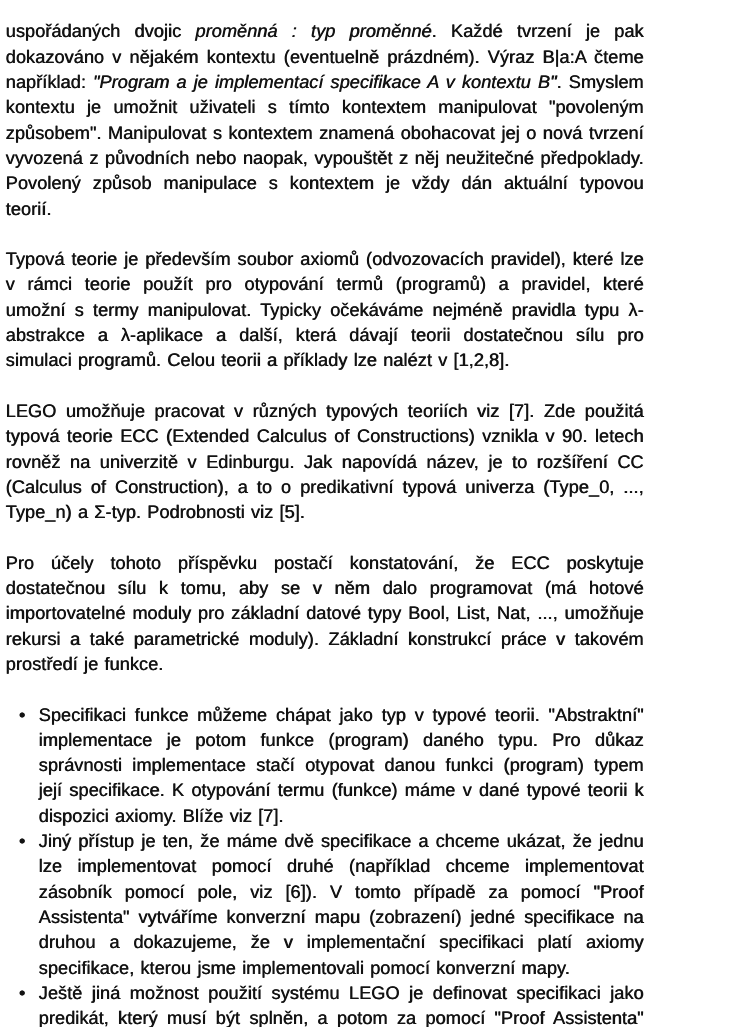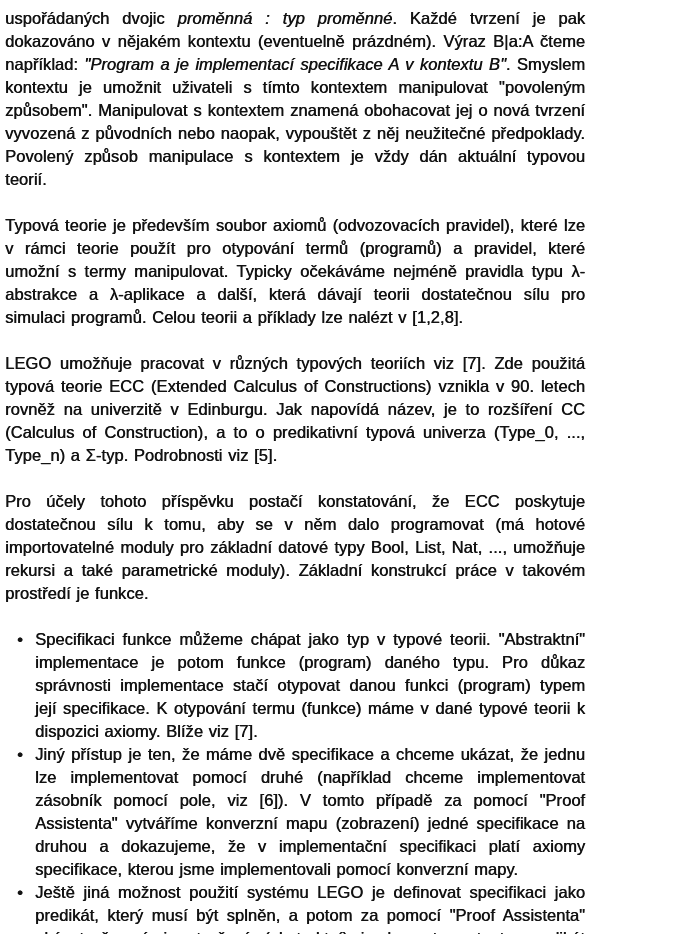--- a/index.html
+++ b/index.html
@@ -9,21 +9,21 @@
   }
   body {
     width: 683px;
     height: 934px;
     overflow: hidden;
   }
   .page {
     box-sizing: border-box;
     width: 594px;
     height: 934px;
-    padding: 7px 9px 0 5px;
+    padding: 18px 9px 0 5px;
     font-family: "Liberation Sans", "DejaVu Sans", sans-serif;
     font-size: 16.5px;
     line-height: 23px;
     color: #131313;
     text-align: justify;
     text-shadow: 0.5px 0 0 currentColor; 
     letter-spacing: 0.05px;
     word-spacing: 1px;
   }
   .page p {

